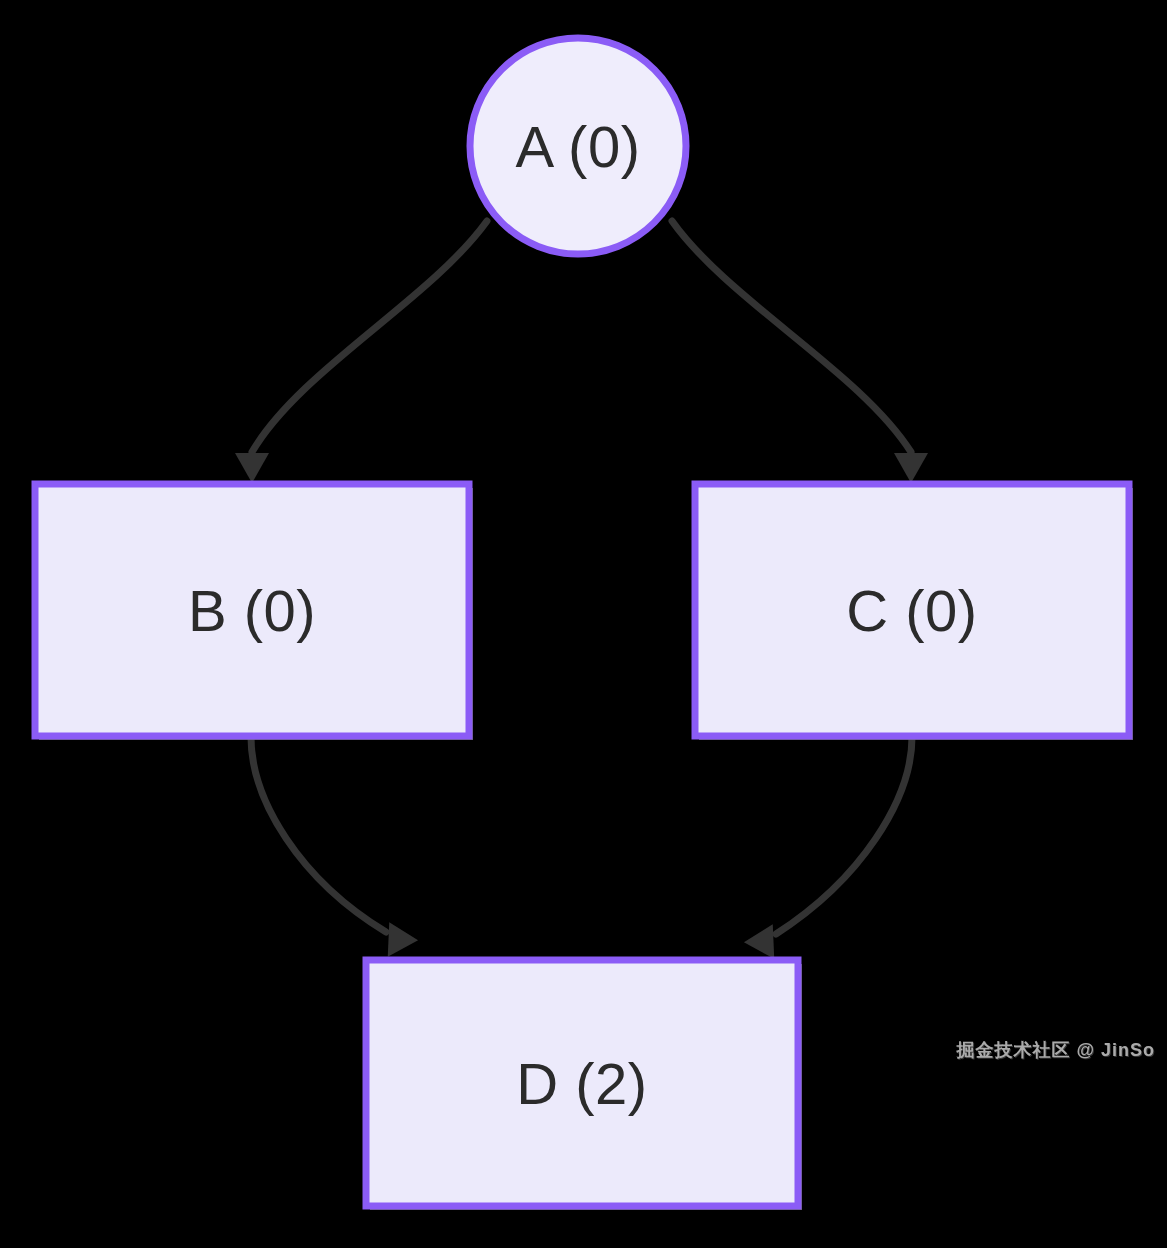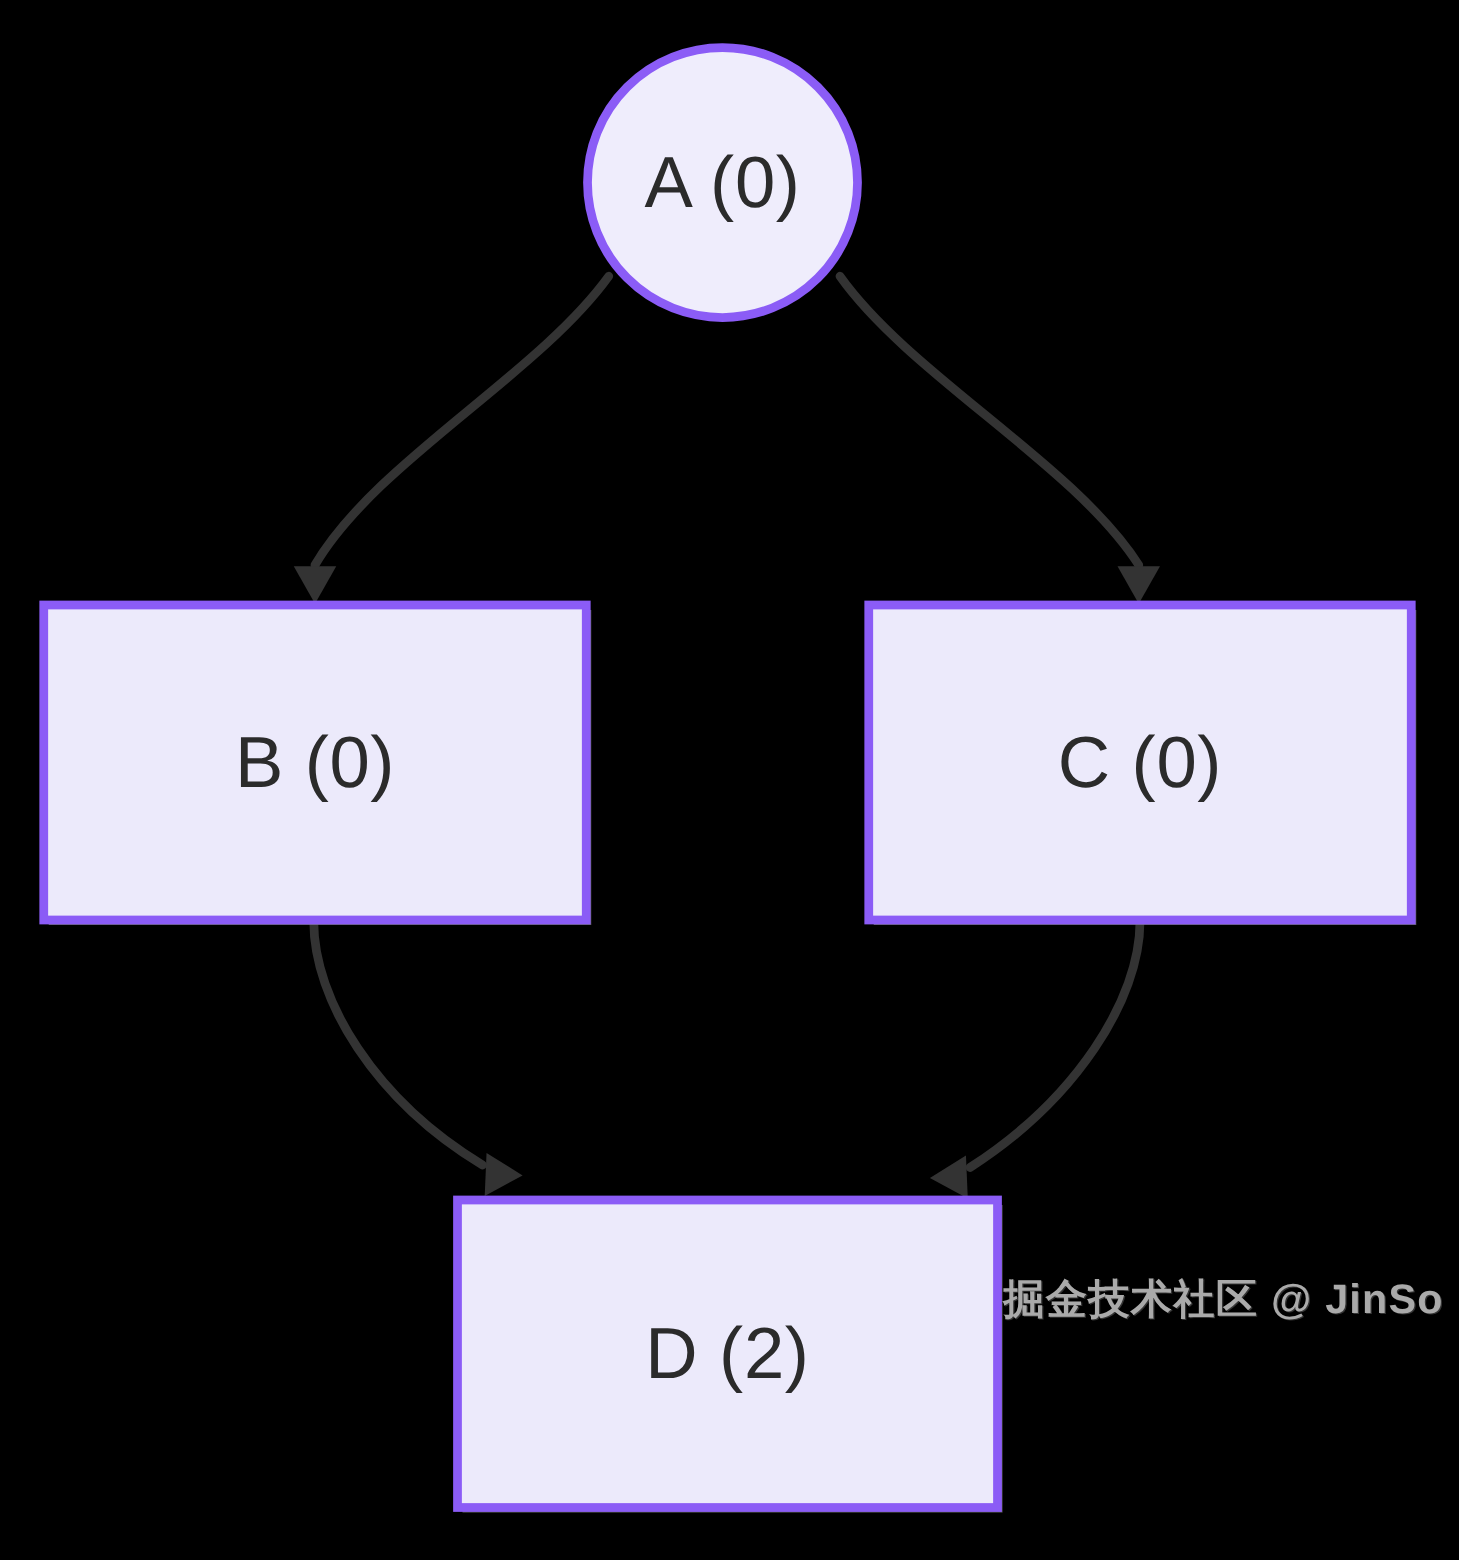--- a/index.html
+++ b/index.html
@@ -57,21 +57,21 @@
   }
   .edge-arrowhead {
     fill: #333333;
     stroke: none;
   }
   .watermark {
     position: absolute;
     right: 12px;
     bottom: 14px;
     font-family: "Liberation Sans", sans-serif;
-    font-size: 33px;
+    font-size: 18px;
     font-weight: bold;
     color: #b9b9b9;
     letter-spacing: 1px;
     white-space: nowrap;
     text-shadow: 1px 1px 0 #3a3a3a;
     opacity: 0.92;
   }
 </style>
 </head>
 <body>

